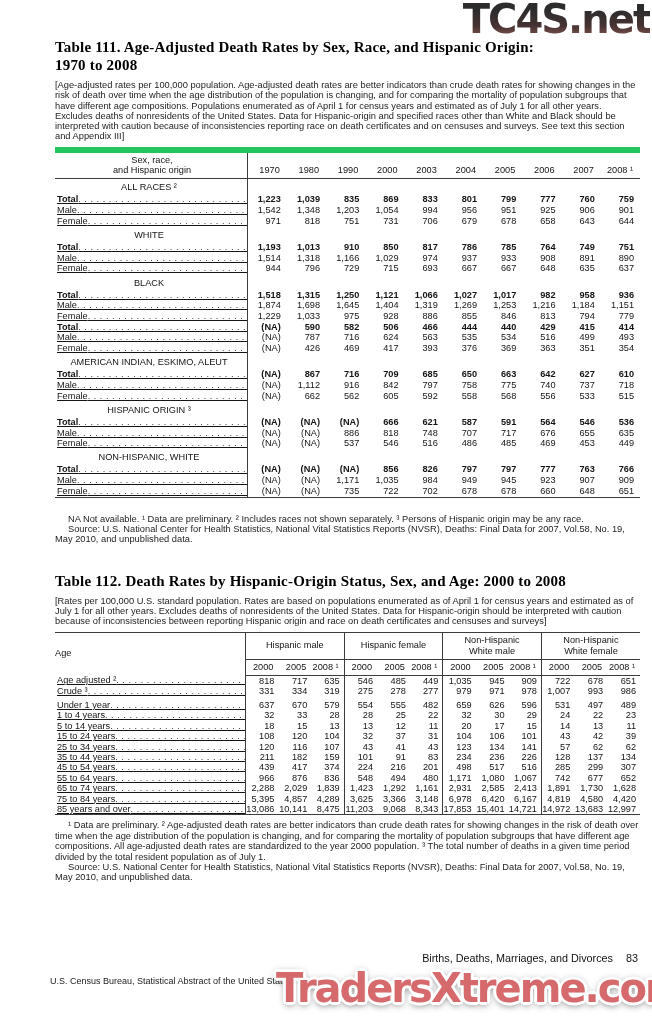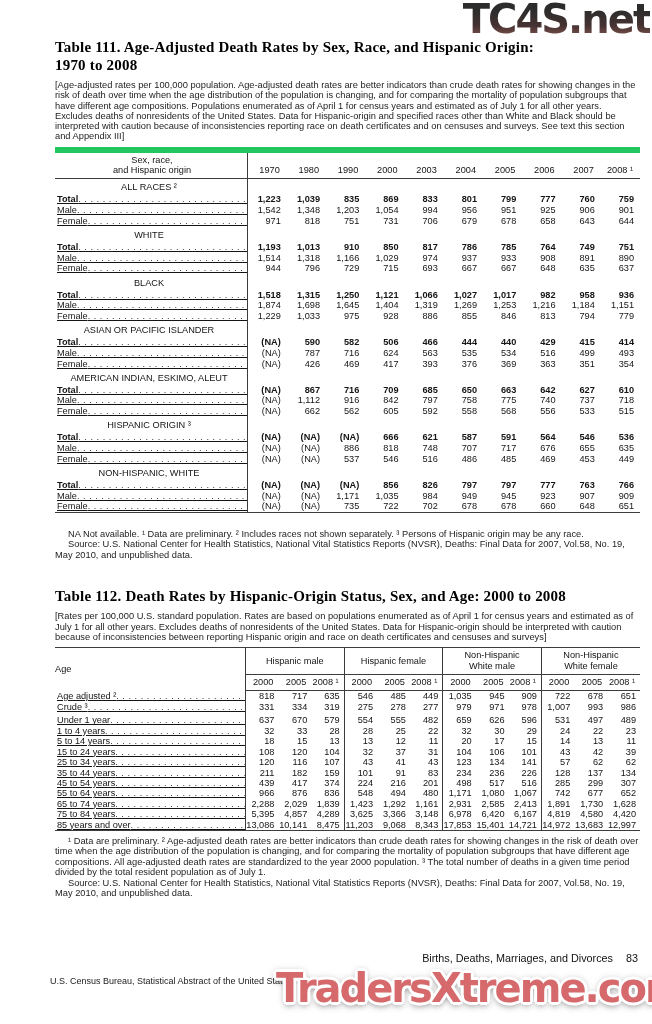--- a/index.html
+++ b/index.html
@@ -277,24 +277,20 @@
             <td class="n">1,033</td>
             <td class="n">975</td>
             <td class="n">928</td>
             <td class="n">886</td>
             <td class="n">855</td>
             <td class="n">846</td>
             <td class="n">813</td>
             <td class="n">794</td>
             <td class="n">779</td>
           </tr>
-          <tr class="sec">
-            <td class="stub g">ASIAN OR PACIFIC ISLANDER</td>
-            <td class="spacer" colspan="10"></td>
-          </tr>
           <tr class="b">
             <td class="stub">
               <div class="lead">
                 <span class="l">Total</span>
                 <span class="dots"></span>
               </div>
             </td>
             <td class="n">(NA)</td>
             <td class="n">590</td>
             <td class="n">582</td>

